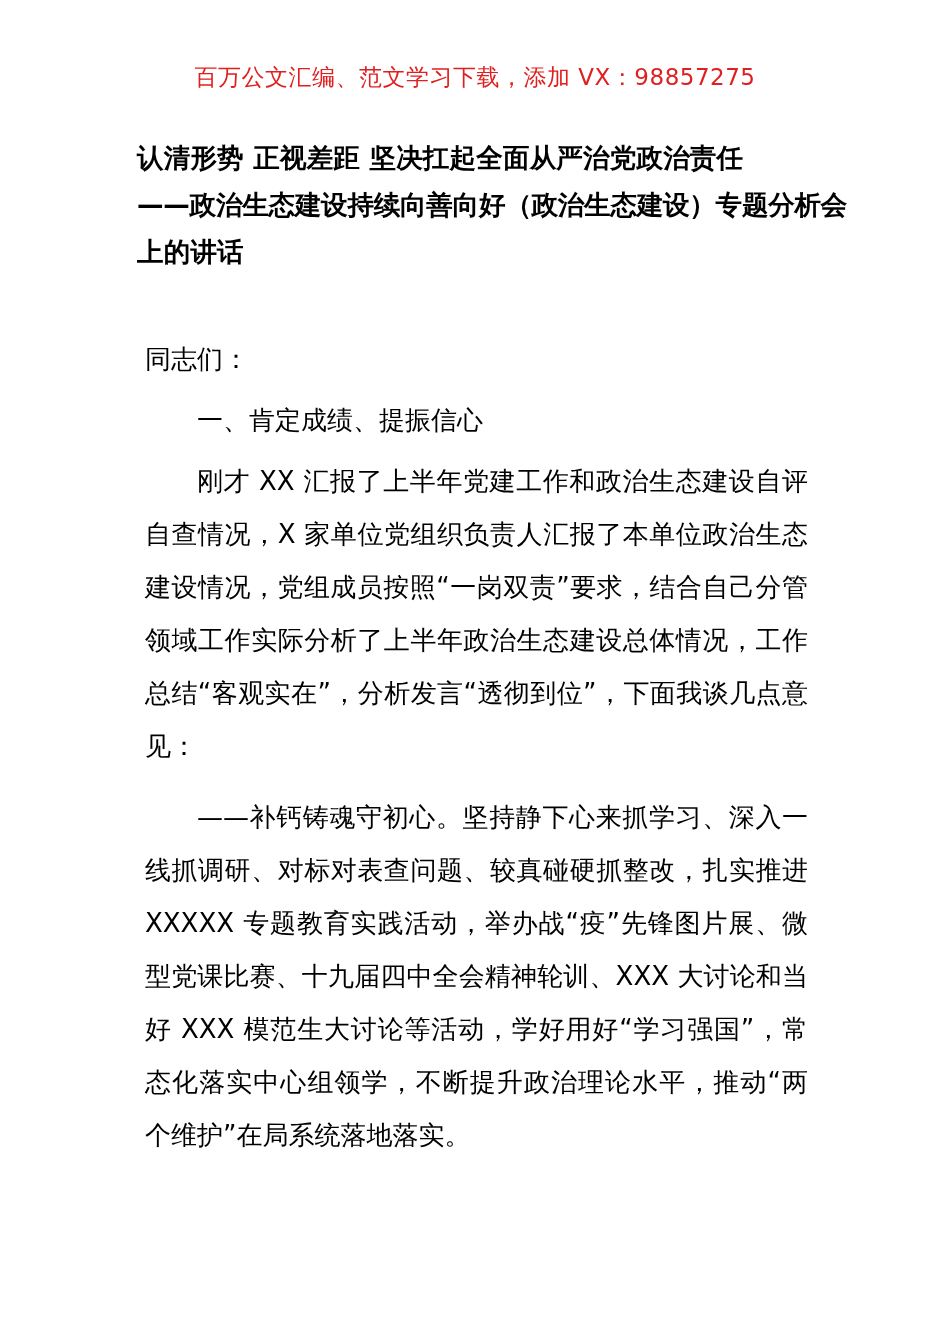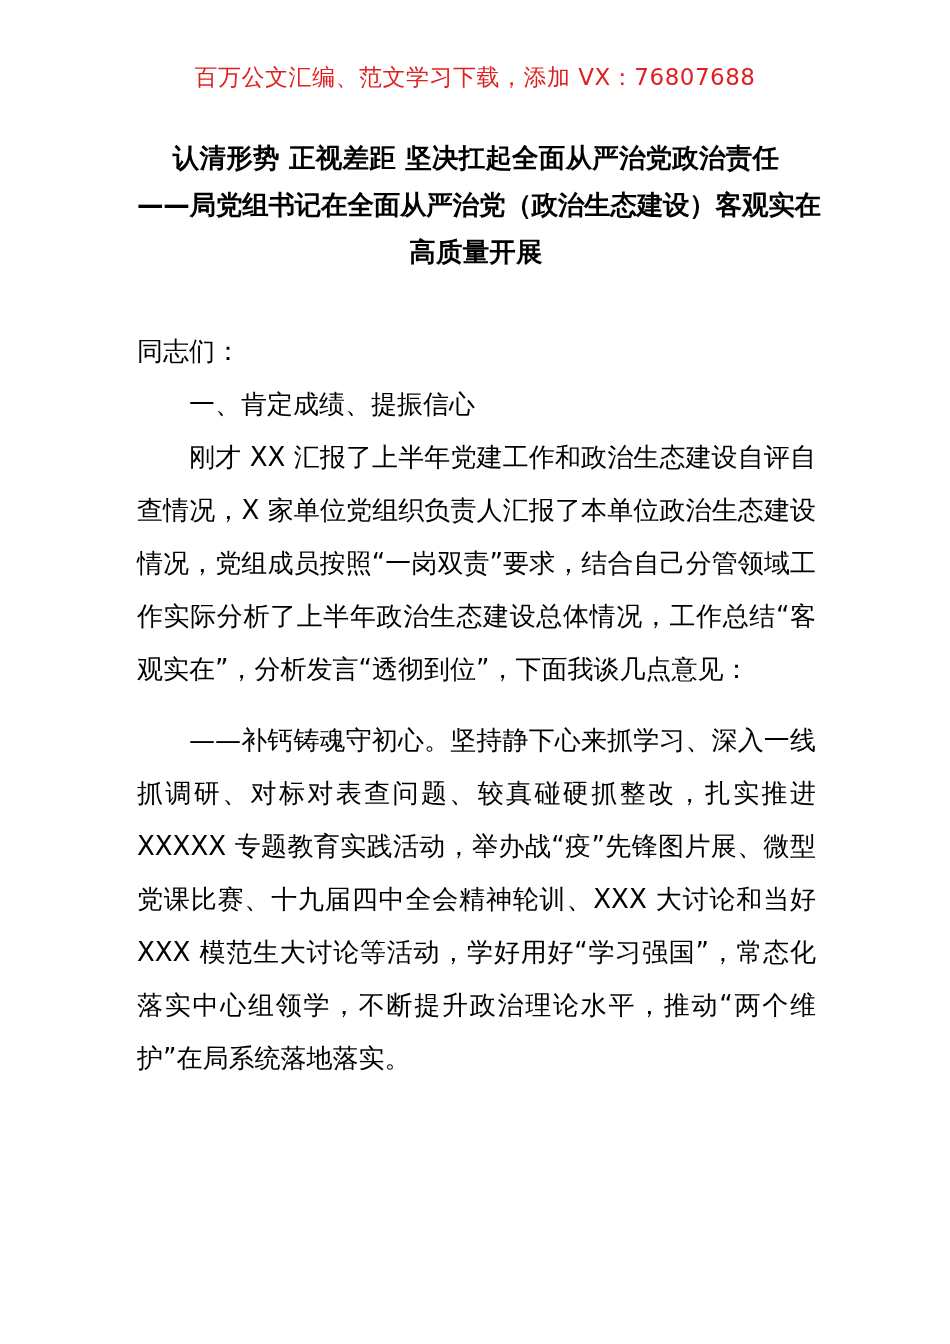--- a/index.html
+++ b/index.html
@@ -33,21 +33,21 @@
     letter-spacing: 0.5px;
     white-space: nowrap;
   }
 
   
   .title-block {
     position: absolute;
     top: 134px;
     left: 137px;
     width: 678px;
-    text-align: center;
+    text-align: left;
   }
   .title-line {
     font-size: 26.5px;
     line-height: 47px;
     font-weight: 700;
     letter-spacing: 0.2px;
     white-space: nowrap;
   }
   .title-line.wide {
     letter-spacing: -0.2px;
@@ -61,40 +61,40 @@
     width: 679px;
   }
   .para {
     font-size: 26px;
     line-height: 53px;
     font-weight: 400;
     text-align: justify;
     text-align-last: left;
     text-justify: inter-character;
     letter-spacing: 0;
-    margin: 0;
+    margin: 8px;
   }
   .para.indent {
     text-indent: 52px;
   }
   .para.gap-before {
     margin-top: 18px;
   }
 </style>
 </head>
 <body>
 
 <div class="page">
 
-  <div class="promo" style="color:#e02020">百万公文汇编、范文学习下载，添加 VX：76807688</div>
+  <div class="promo" style="color:#e02020">百万公文汇编、范文学习下载，添加 VX：98857275</div>
 
   <div class="title-block">
     <div class="title-line">认清形势 正视差距 坚决扛起全面从严治党政治责任</div>
-    <div class="title-line wide">——局党组书记在全面从严治党（政治生态建设）客观实在</div>
-    <div class="title-line">高质量开展</div>
+    <div class="title-line wide">——政治生态建设持续向善向好（政治生态建设）专题分析会</div>
+    <div class="title-line">上的讲话</div>
   </div>
 
   <div class="body-block">
 
     <p class="para">同志们：</p>
 
     <p class="para indent">一、肯定成绩、提振信心</p>
 
     <p class="para indent">刚才 XX 汇报了上半年党建工作和政治生态建设自评自查情况，X 家单位党组织负责人汇报了本单位政治生态建设情况，党组成员按照“一岗双责”要求，结合自己分管领域工作实际分析了上半年政治生态建设总体情况，工作总结“客观实在”，分析发言“透彻到位”，下面我谈几点意见：</p>
 

